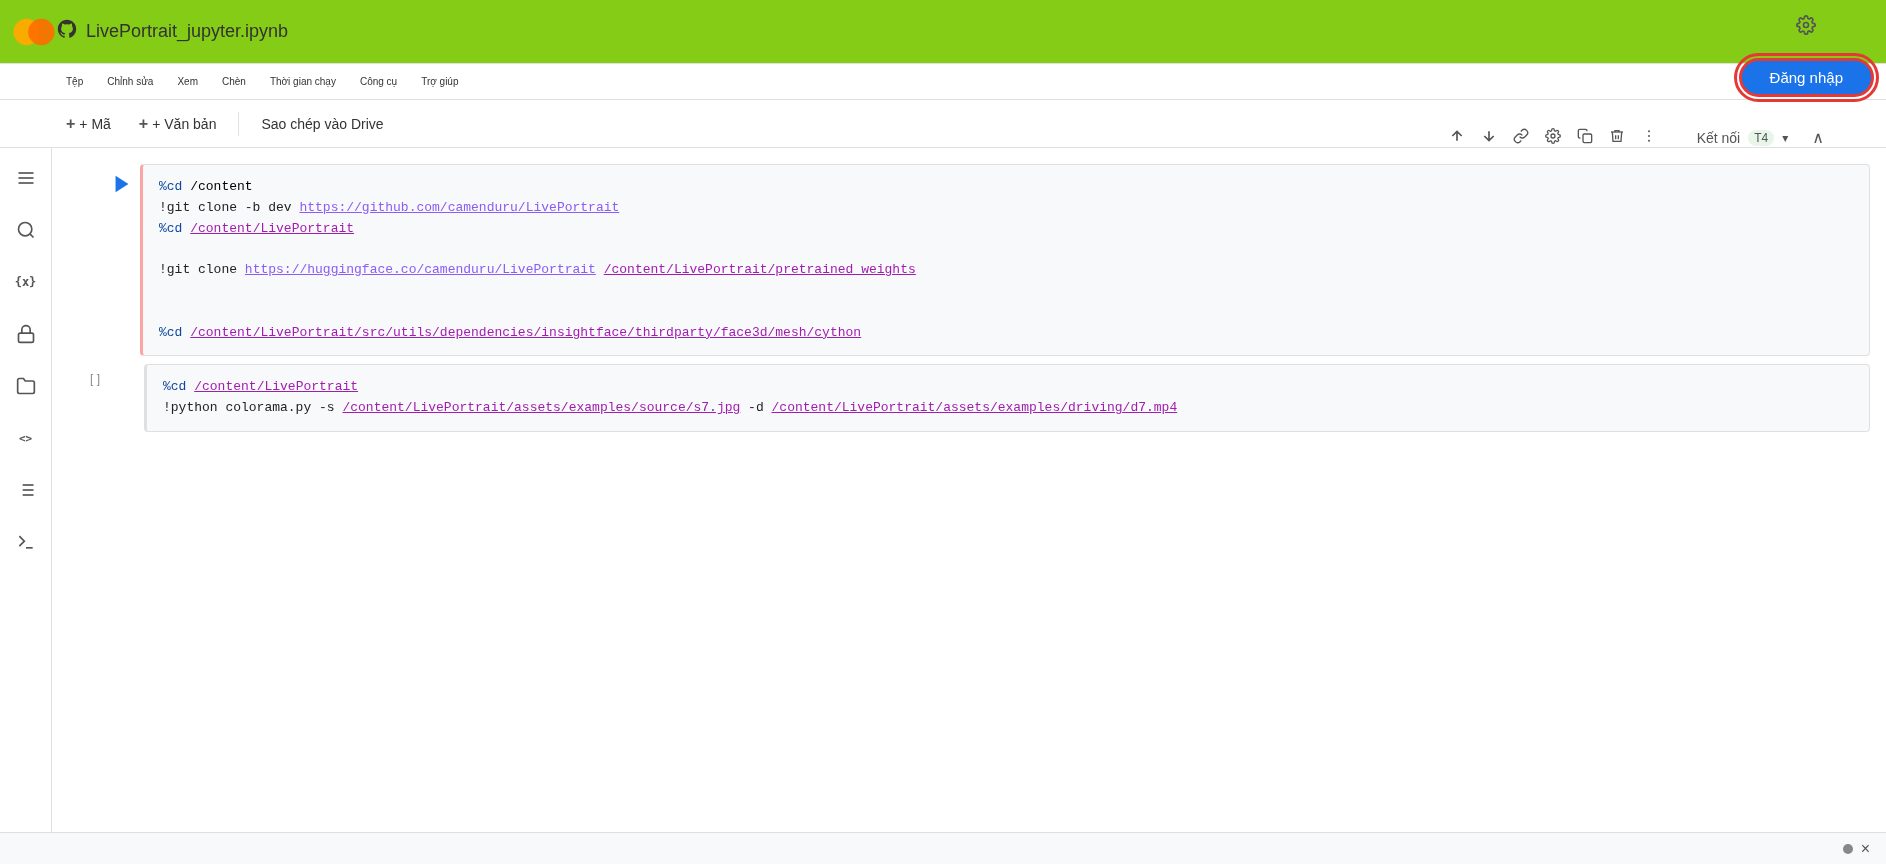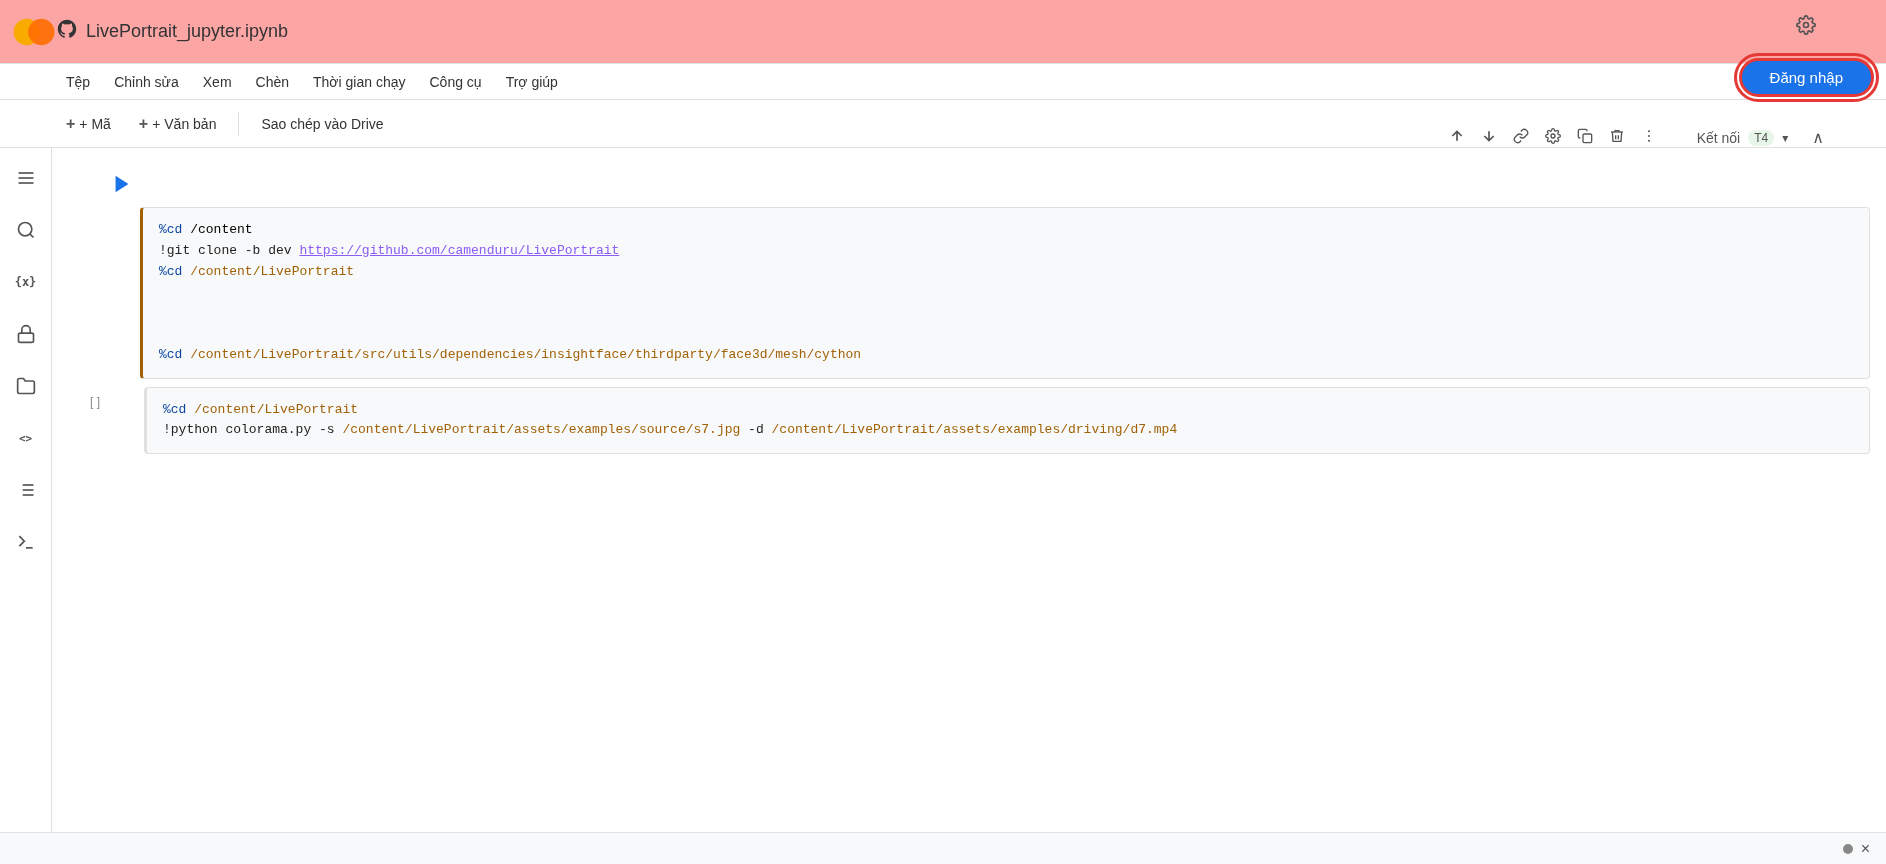--- a/index.html
+++ b/index.html
@@ -5,21 +5,21 @@
     * { margin: 0; padding: 0; box-sizing: border-box; }
     body { font-family: Arial, sans-serif; background: #fff; width: 1886px; height: 864px; overflow: hidden; position: relative; }
 
     
     .header {
       display: flex;
       align-items: center;
       height: 64px;
       padding: 0 12px;
       border-bottom: 1px solid #e0e0e0;
-      background: #fca5a5;
+      background: #84cc16;
     }
     .github-icon {
       margin-right: 8px;
       font-size: 20px;
       color: #333;
     }
     .notebook-title {
       font-size: 18px;
       color: #333;
       font-weight: 400;
@@ -67,21 +67,21 @@
     .menubar {
       display: flex;
       align-items: center;
       padding: 4px 56px;
       height: 36px;
       border-bottom: 1px solid #e0e0e0;
       background: #fff;
       gap: 4px;
     }
     .menu-item {
-      font-size: 14px;
+      font-size: 10px;
       color: #333;
       padding: 4px 10px;
       cursor: pointer;
       border-radius: 4px;
     }
 
     
     .toolbar {
       display: flex;
       align-items: center;
@@ -223,29 +223,28 @@
       border: 1px solid #e0e0e0;
       border-left: 3px solid #1a73e8;
       border-radius: 4px;
       padding: 12px 16px;
       font-family: 'Courier New', Courier, monospace;
       font-size: 13px;
       line-height: 1.6;
       min-height: 60px;
     }
     .cell-content.active {
-      border-left: 3px solid #a16207;
-      margin-top: 43px;
+      border-left: 3px solid #fca5a5;
     }
 
     
     .code-line { display: block; white-space: pre; }
     .kw-magic { color: #0d47a1; font-weight: 500; }
     .kw-url { color: #8b5cf6; text-decoration: underline; }
-    .kw-path { color: #a16207; }
+    .kw-path { color: #a21caf; text-decoration: underline; }
     .kw-version { color: #2e7d32; }
     .kw-bang { color: #222; }
 
     
     .status-bar {
       position: fixed;
       bottom: 0;
       right: 0;
       width: 100%;
       height: 32px;
@@ -454,20 +453,21 @@
       <button class="cell-run-btn">
         <svg width="22" height="22" viewBox="0 0 24 24" fill="#1a73e8">
             <polygon points="5,3 19,12 5,21"></polygon>
           </svg>
       </button>
       <div class="cell-content active">
         <span class="code-line"><span class="kw-magic">%cd</span> /content</span>
         <span class="code-line"><span class="kw-bang">!git clone -b dev </span><span class="kw-url">https://github.com/camenduru/LivePortrait</span></span>
         <span class="code-line"><span class="kw-magic">%cd</span> <span class="kw-path">/content/LivePortrait</span></span>
         <span class="code-line"> </span>
+        <span class="code-line"><span class="kw-bang">!git clone </span><span class="kw-url">https://huggingface.co/camenduru/LivePortrait</span> <span class="kw-path">/content/LivePortrait/pretrained_weights</span></span>
         <span class="code-line"> </span>
         <span class="code-line"> </span>
         <span class="code-line"><span class="kw-magic">%cd</span> <span class="kw-path">/content/LivePortrait/src/utils/dependencies/insightface/thirdparty/face3d/mesh/cython</span></span>
       </div>
     </div>
 
     <div class="cell-wrapper" style="margin-top:8px;">
       <div class="cell-number" style="font-size:12px; color:#888; width:32px; text-align:right; padding-top:8px; margin-right:8px;">[ ]</div>
       <div style="width:36px; flex-shrink:0;"></div>
       <div class="cell-content" style="border-left: 3px solid #e0e0e0;">

